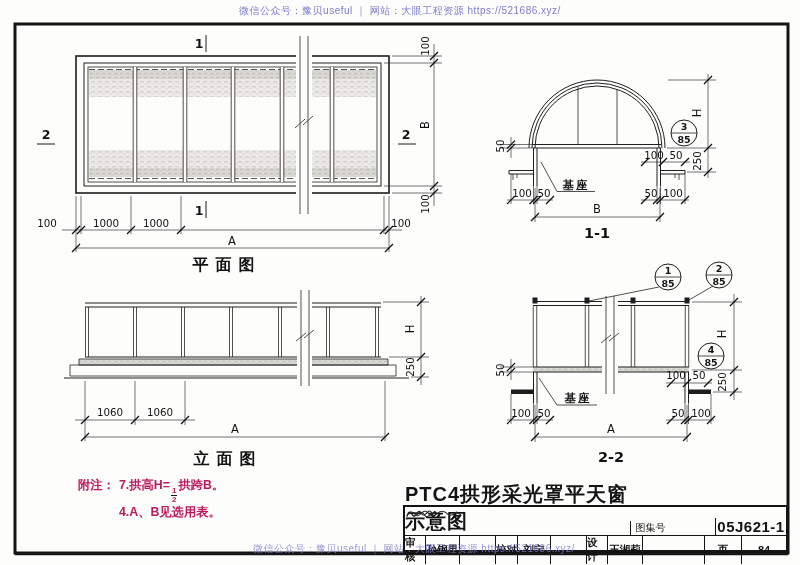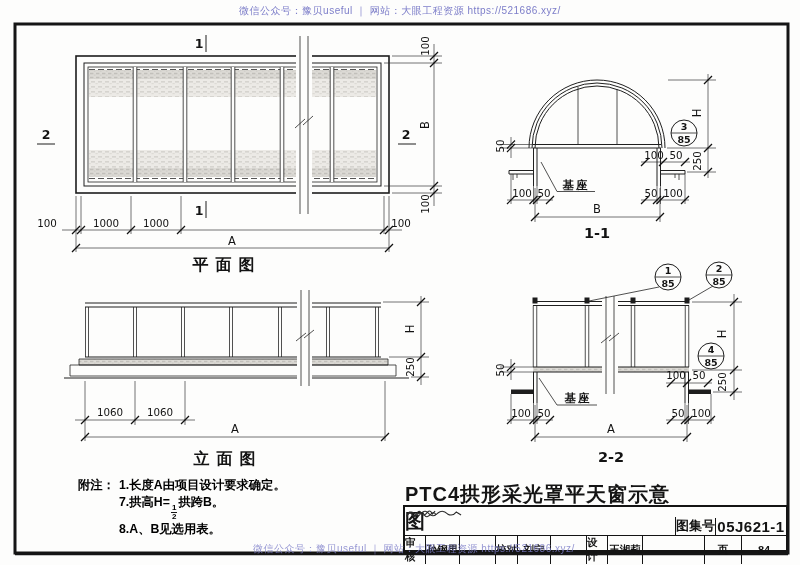--- a/index.html
+++ b/index.html
@@ -24,35 +24,35 @@
   .st{font-size:14.5px;font-weight:bold;text-anchor:middle}
   .bub{font-size:9.5px;font-weight:bold;text-anchor:middle}
   .cjk{font-size:11.5px;font-weight:bold;text-anchor:middle;letter-spacing:2px}
   .mk{font-size:12.5px;font-weight:bold;text-anchor:middle}
   
   .wm{position:absolute;font-size:10px;white-space:nowrap;z-index:9;letter-spacing:0.5px;}
   .wm-top{left:0;right:0;top:4px;text-align:center;}
   .wm-bottom{left:253px;top:542px;opacity:.8;}
   
   .notes{position:absolute;left:78px;top:477px;z-index:4;font-size:12.3px;font-weight:600;
-         line-height:16.5px;color:#000000;}
+         line-height:16.5px;color:#be185d;}
   .notes-row{display:flex;}
   .notes-label{width:41px;flex:none;}
   .frac{display:inline-flex;flex-direction:column;align-items:center;line-height:1;
         font-size:8px;vertical-align:-4px;margin:0 1px;}
   .frac .fn{border-bottom:1px solid #161616;padding:0 1px;}
   
   .tblock{position:absolute;left:403px;top:505px;width:385px;height:47px;z-index:5;
           border:2px solid #141414;background:#fdfdfc;box-sizing:border-box;display:flex;flex-direction:column;}
   .tb-row1{display:flex;height:28px;border-bottom:1.5px solid #141414;align-items:flex-end;}
   .tb-row2{display:flex;flex:1;justify-content:flex-end;}
   .tb-cell{display:flex;align-items:center;justify-content:center;box-sizing:border-box;}
   .tb-title{flex:1;font-size:20px;font-weight:bold;letter-spacing:1px;}
-  .tb-atlas-label{width:40px;border-left:1.5px solid #141414;font-size:13px;font-weight:bold;}
-  .tb-atlas-no{width:71px;border-left:1.5px solid #141414;font-size:15px;font-weight:bold;letter-spacing:0.5px;}
+  .tb-atlas-label{width:40px;border-left:1.5px solid #141414;font-size:10px;font-weight:normal;}
+  .tb-atlas-no{width:71px;border-left:1.5px solid #141414;font-size:15px;font-weight:bold;letter-spacing:0.5px;margin-left:45px;}
   .tb-row2 .tb-cell{font-size:10.5px;font-weight:bold;border-left:1.5px solid #141414;}
   .tb-row2 .tb-cell:first-child{border-left:none;}
   .sig{display:flex;align-items:center;justify-content:center;}
 </style>
 </head>
 <body>
 
 <div class="stage">
 
   <div class="wm wm-top" style="color:#7d7ec9">微信公众号：豫贝useful ｜ 网站：大眼工程资源 https://521686.xyz/</div>
@@ -284,26 +284,25 @@
       <text class="bub" x="711" y="353">4</text>
       <text class="bub" x="711" y="366">85</text>
       <text class="st" x="611" y="462">2-2</text>
     </g>
   </svg>
 
   <div class="notes">
     <div class="notes-row">
       <span class="notes-label">附注：</span>
       <div>
-        <div>1.长度A由项目设计要求确定。</div>
         <div><span>7.拱高H=</span><span class="frac">
               <span class="fn">1</span>
               <span>2</span>
             </span><span>拱跨B。</span></div>
-        <div>8.A、B见选用表。</div>
+        <div>4.A、B见选用表。</div>
       </div>
     </div>
   </div>
 
   <div class="tblock">
     <div class="tb-row1">
       <div class="tb-cell tb-title">PTC4拱形采光罩平天窗示意图</div>
       <div class="tb-cell tb-atlas-label">图集号</div>
       <div class="tb-cell tb-atlas-no">05J621-1</div>
     </div>

